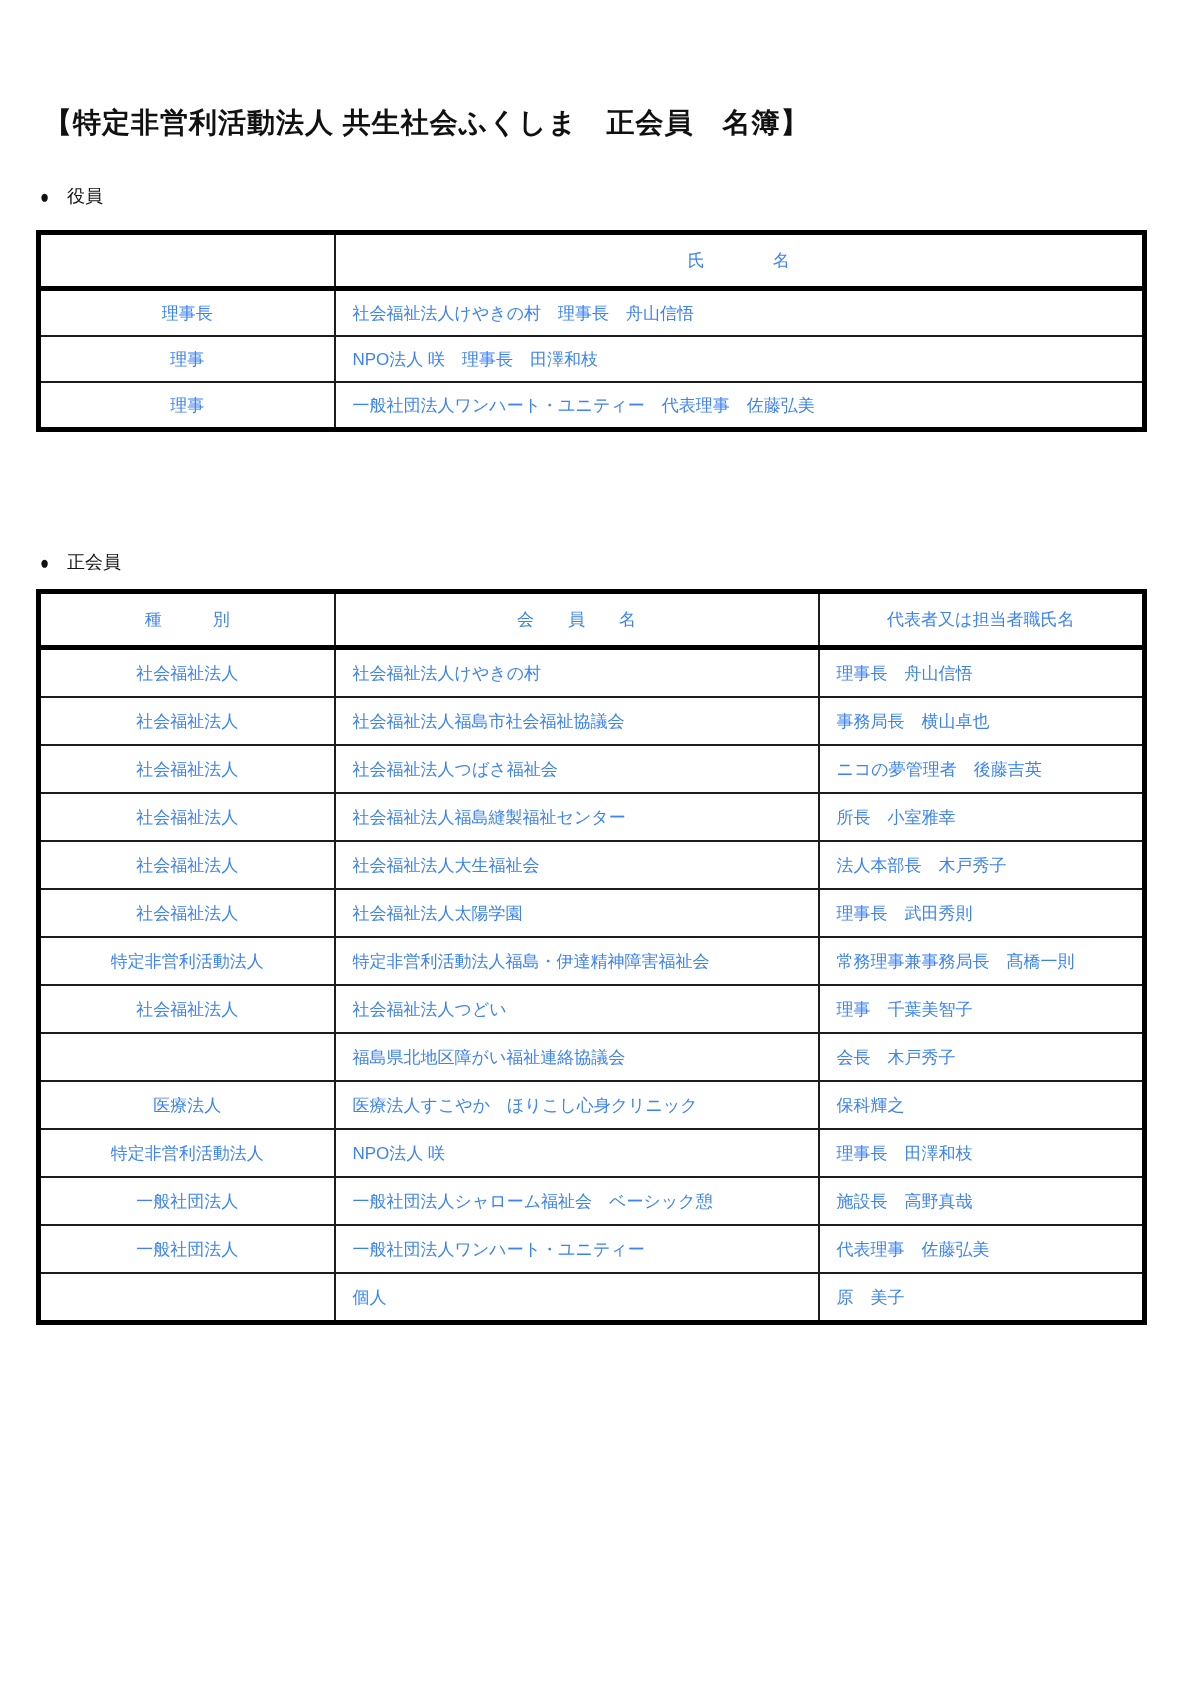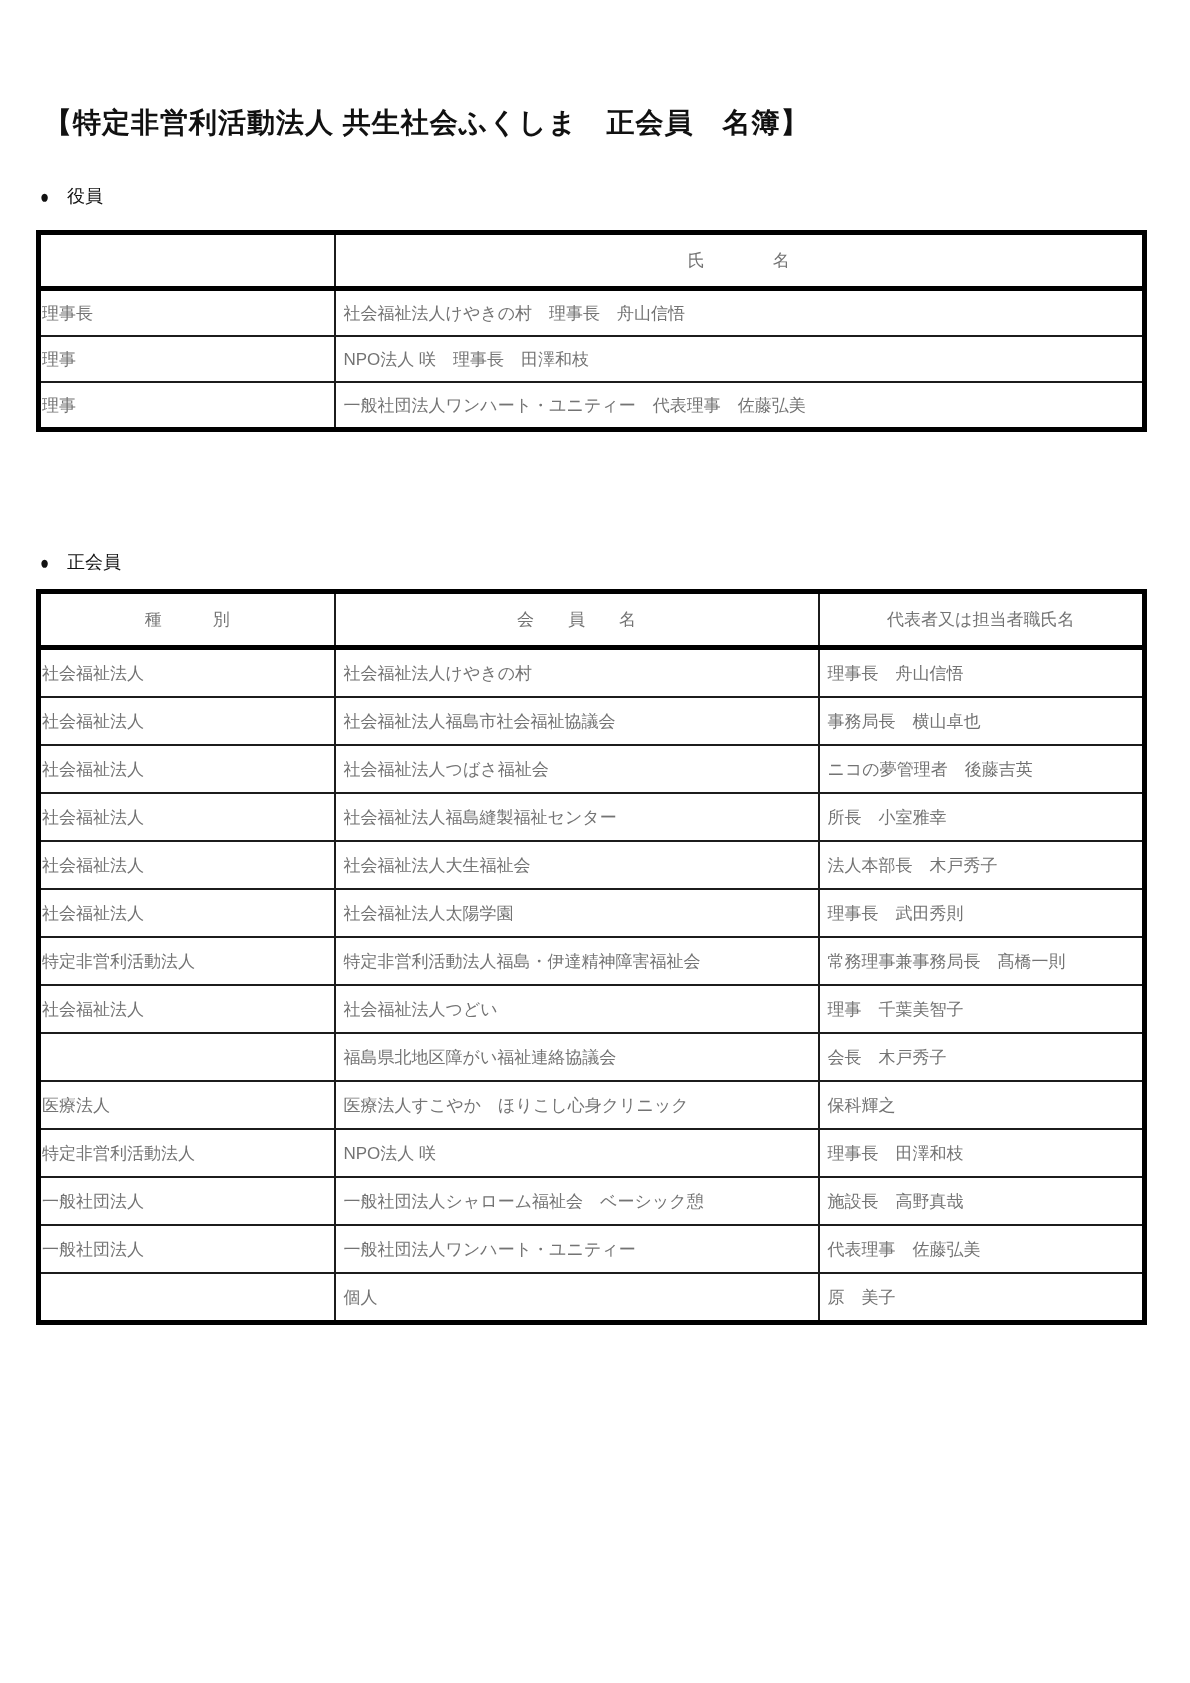--- a/index.html
+++ b/index.html
@@ -40,21 +40,21 @@
     transform: scaleY(1.25);
     display: inline-block;
   }
   table.doc-table {
     position: absolute;
     left: 36px;
     width: 1106px;
     border-collapse: collapse;
     table-layout: fixed;
     font-size: 17px;
-    color: #737373;
+    color: #3b82f6;
   }
   #officers-table { top: 230px; }
   #members-table  { top: 589px; }
   table.doc-table, table.doc-table tr, table.doc-table th, table.doc-table td {
     border: 2px solid #1c1c1c;
   }
   table.doc-table {
     border: 5px solid #000000;
   }
   table.doc-table thead th {
@@ -65,22 +65,22 @@
     height: 49px;
     white-space: pre;
   }
   #officers-table tbody td { height: 42px; }
   #members-table  tbody td { height: 44px; }
   table.doc-table tbody td {
     vertical-align: middle;
     white-space: pre;
     overflow: hidden;
   }
-  td.cell-center { }
-  td.cell-left   { text-align: left; padding-left: 8px; }
+  td.cell-center { text-align: center; }
+  td.cell-left   { text-align: left; padding-left: 17px; }
 </style>
 </head>
 <body>
 
 <div class="page-title">【特定非営利活動法人 共生社会ふくしま　正会員　名簿】</div>
 
 <div class="section-label" id="section-officers">
   <span class="bullet">●</span>
   <span>役員</span>
 </div>

